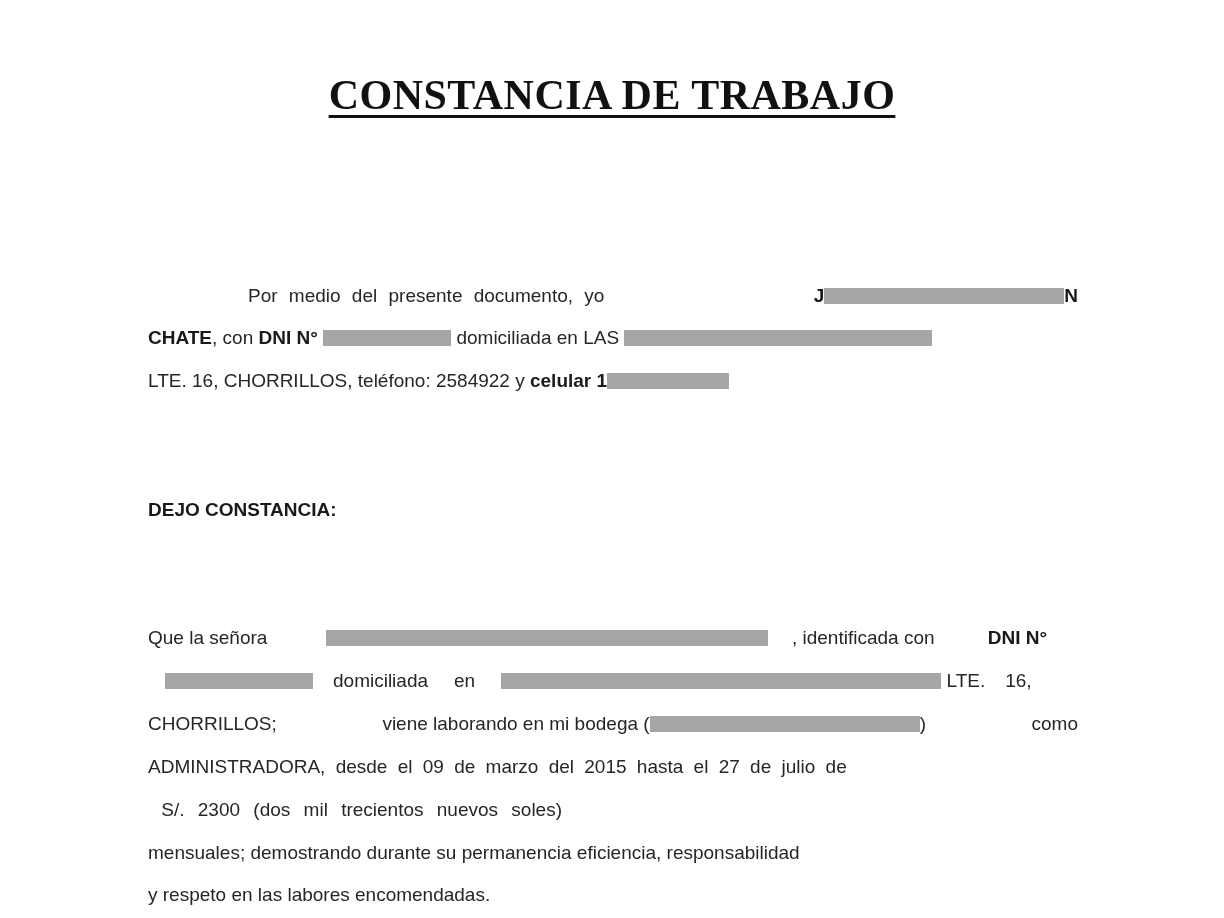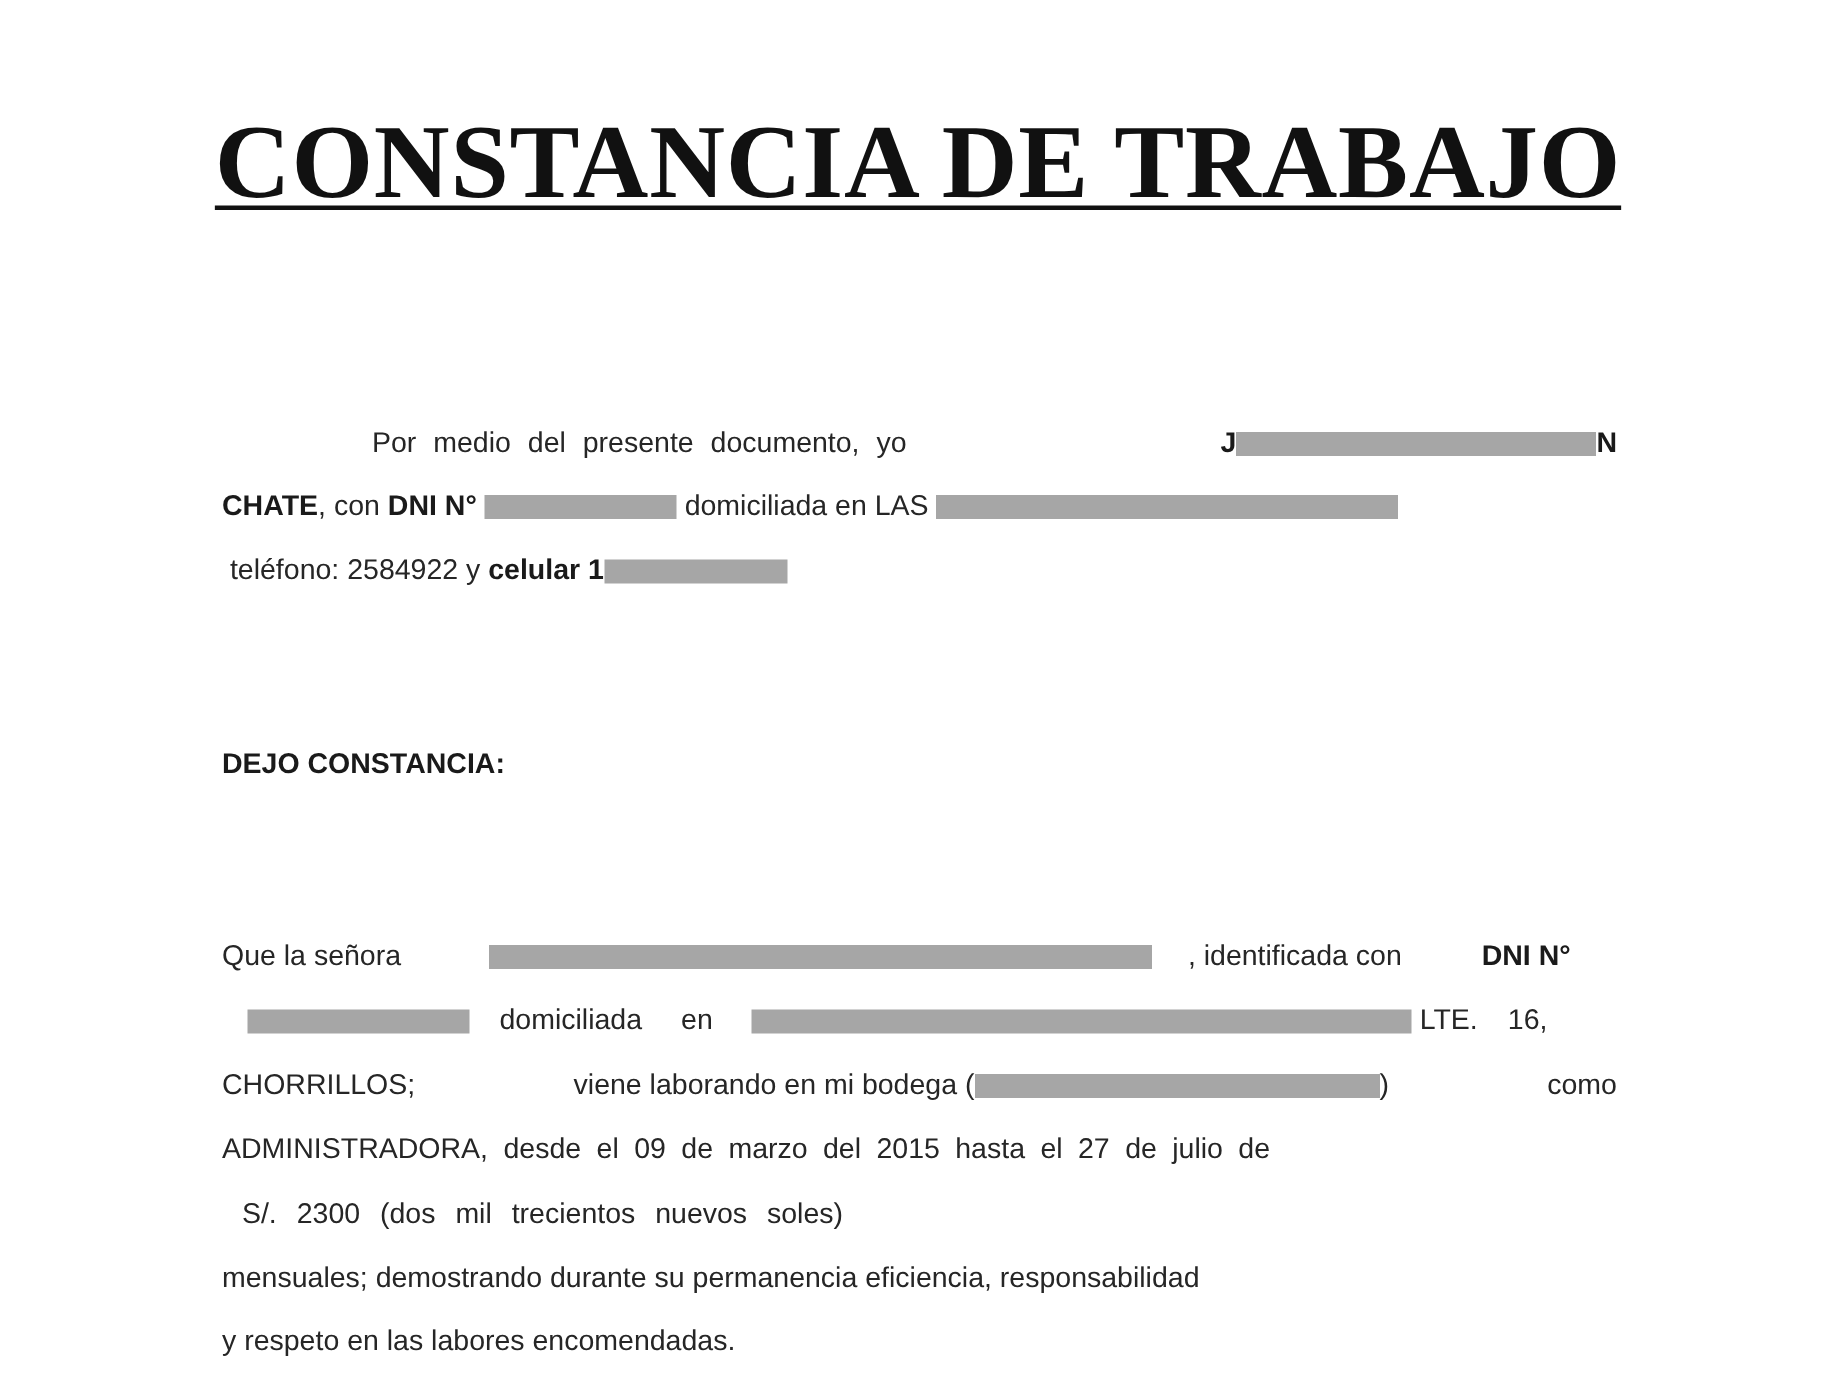--- a/index.html
+++ b/index.html
@@ -4,21 +4,21 @@
 <style>
   html, body { margin: 0; padding: 0; }
   body {
     width: 1224px; height: 918px; background: #ffffff; overflow: hidden;
     position: relative; color: #1e1e1e;
     font-family: "Liberation Sans", "DejaVu Sans", sans-serif;
   }
   .title {
     position: absolute; left: 0; right: 0; top: 74px; text-align: center;
     font-family: "Liberation Serif", "DejaVu Serif", serif;
-    font-weight: bold; font-size: 70px; letter-spacing: 0.5px;
+    font-weight: bold; font-size: 42px; letter-spacing: 0.5px;
     color: #111; line-height: 1;
   }
   .title span { text-decoration: underline; text-decoration-thickness: 3px; text-underline-offset: 6px; }
   .line {
     position: absolute; left: 148px; width: 930px; font-size: 19px; line-height: 1;
     white-space: nowrap; display: flex; align-items: center; color: #262626;
   }
   .just { justify-content: space-between; }
   .b { font-weight: bold; color: #1a1a1a; }
   .redact { display: inline-block; background: #a6a6a6; height: 16px; vertical-align: middle; }
@@ -44,21 +44,21 @@
 <div class="line" style="top:328px;">
   <span class="b">CHATE</span>
   <span>, con</span>&nbsp;
   <span class="b">DNI N°</span>&nbsp;
   <span class="redact" style="width:128px"></span>&nbsp;
   <span>domiciliada en LAS</span>&nbsp;
   <span class="redact" style="width:308px"></span>
 </div>
 
 <div class="line" style="top:371px;">
-  &nbsp;
+  <span>LTE. 16, CHORRILLOS,</span>&nbsp;
   <span>teléfono: 2584922</span>&nbsp;
   <span>y</span>&nbsp;
   <span class="b">celular 1</span>
   <span class="redact" style="width:122px"></span>
 </div>
 
 <div class="line b" style="top:500px;">DEJO CONSTANCIA:</div>
 
 <div class="line" style="top:628px;gap:24px;">
   <span>Que la señora</span>&nbsp;&nbsp;

